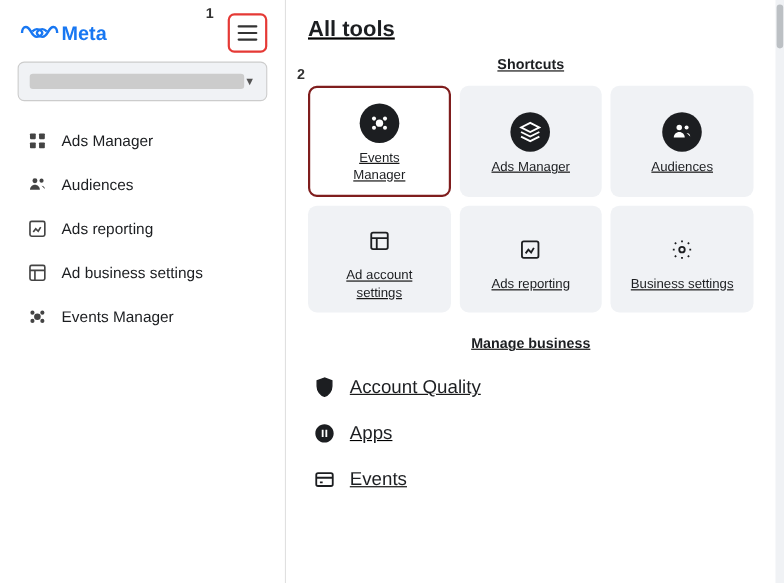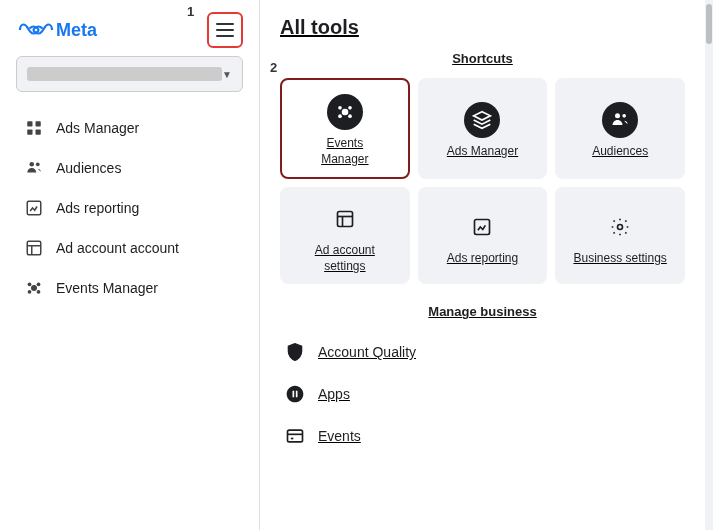--- a/index.html
+++ b/index.html
@@ -183,21 +183,21 @@
       margin-top: 4px;
     }
     .manage-item {
       display: flex;
       align-items: center;
       gap: 12px;
       padding: 10px 4px;
       cursor: pointer;
       border-radius: 6px;
       color: #1c1e21;
-      font-size: 14px;
+      font-size: 17px;
     }
     .manage-icon {
       width: 22px;
       height: 22px;
       display: flex;
       align-items: center;
       justify-content: center;
       font-size: 16px;
       color: #444;
     }
@@ -269,21 +269,21 @@
       <span>Ads reporting</span>
     </div>
     <div class="sidebar-nav-item">
       <span class="nav-icon">
         <svg width="18" height="18" viewBox="0 0 24 24" fill="currentColor">
             <rect x="3" y="3" width="18" height="18" rx="2" fill="none" stroke="currentColor" stroke-width="2"></rect>
             <line x1="3" y1="9" x2="21" y2="9" stroke="currentColor" stroke-width="2"></line>
             <line x1="9" y1="9" x2="9" y2="21" stroke="currentColor" stroke-width="2"></line>
           </svg>
       </span>
-      <span>Ad account account</span>
+      <span>Ad business settings</span>
     </div>
     <div class="sidebar-nav-item">
       <span class="nav-icon">
         <svg width="18" height="18" viewBox="0 0 24 24" fill="currentColor">
             <circle cx="12" cy="12" r="4"></circle>
             <circle cx="6" cy="7" r="2.5"></circle>
             <circle cx="18" cy="7" r="2.5"></circle>
             <circle cx="6" cy="17" r="2.5"></circle>
             <circle cx="18" cy="17" r="2.5"></circle>
           </svg>

